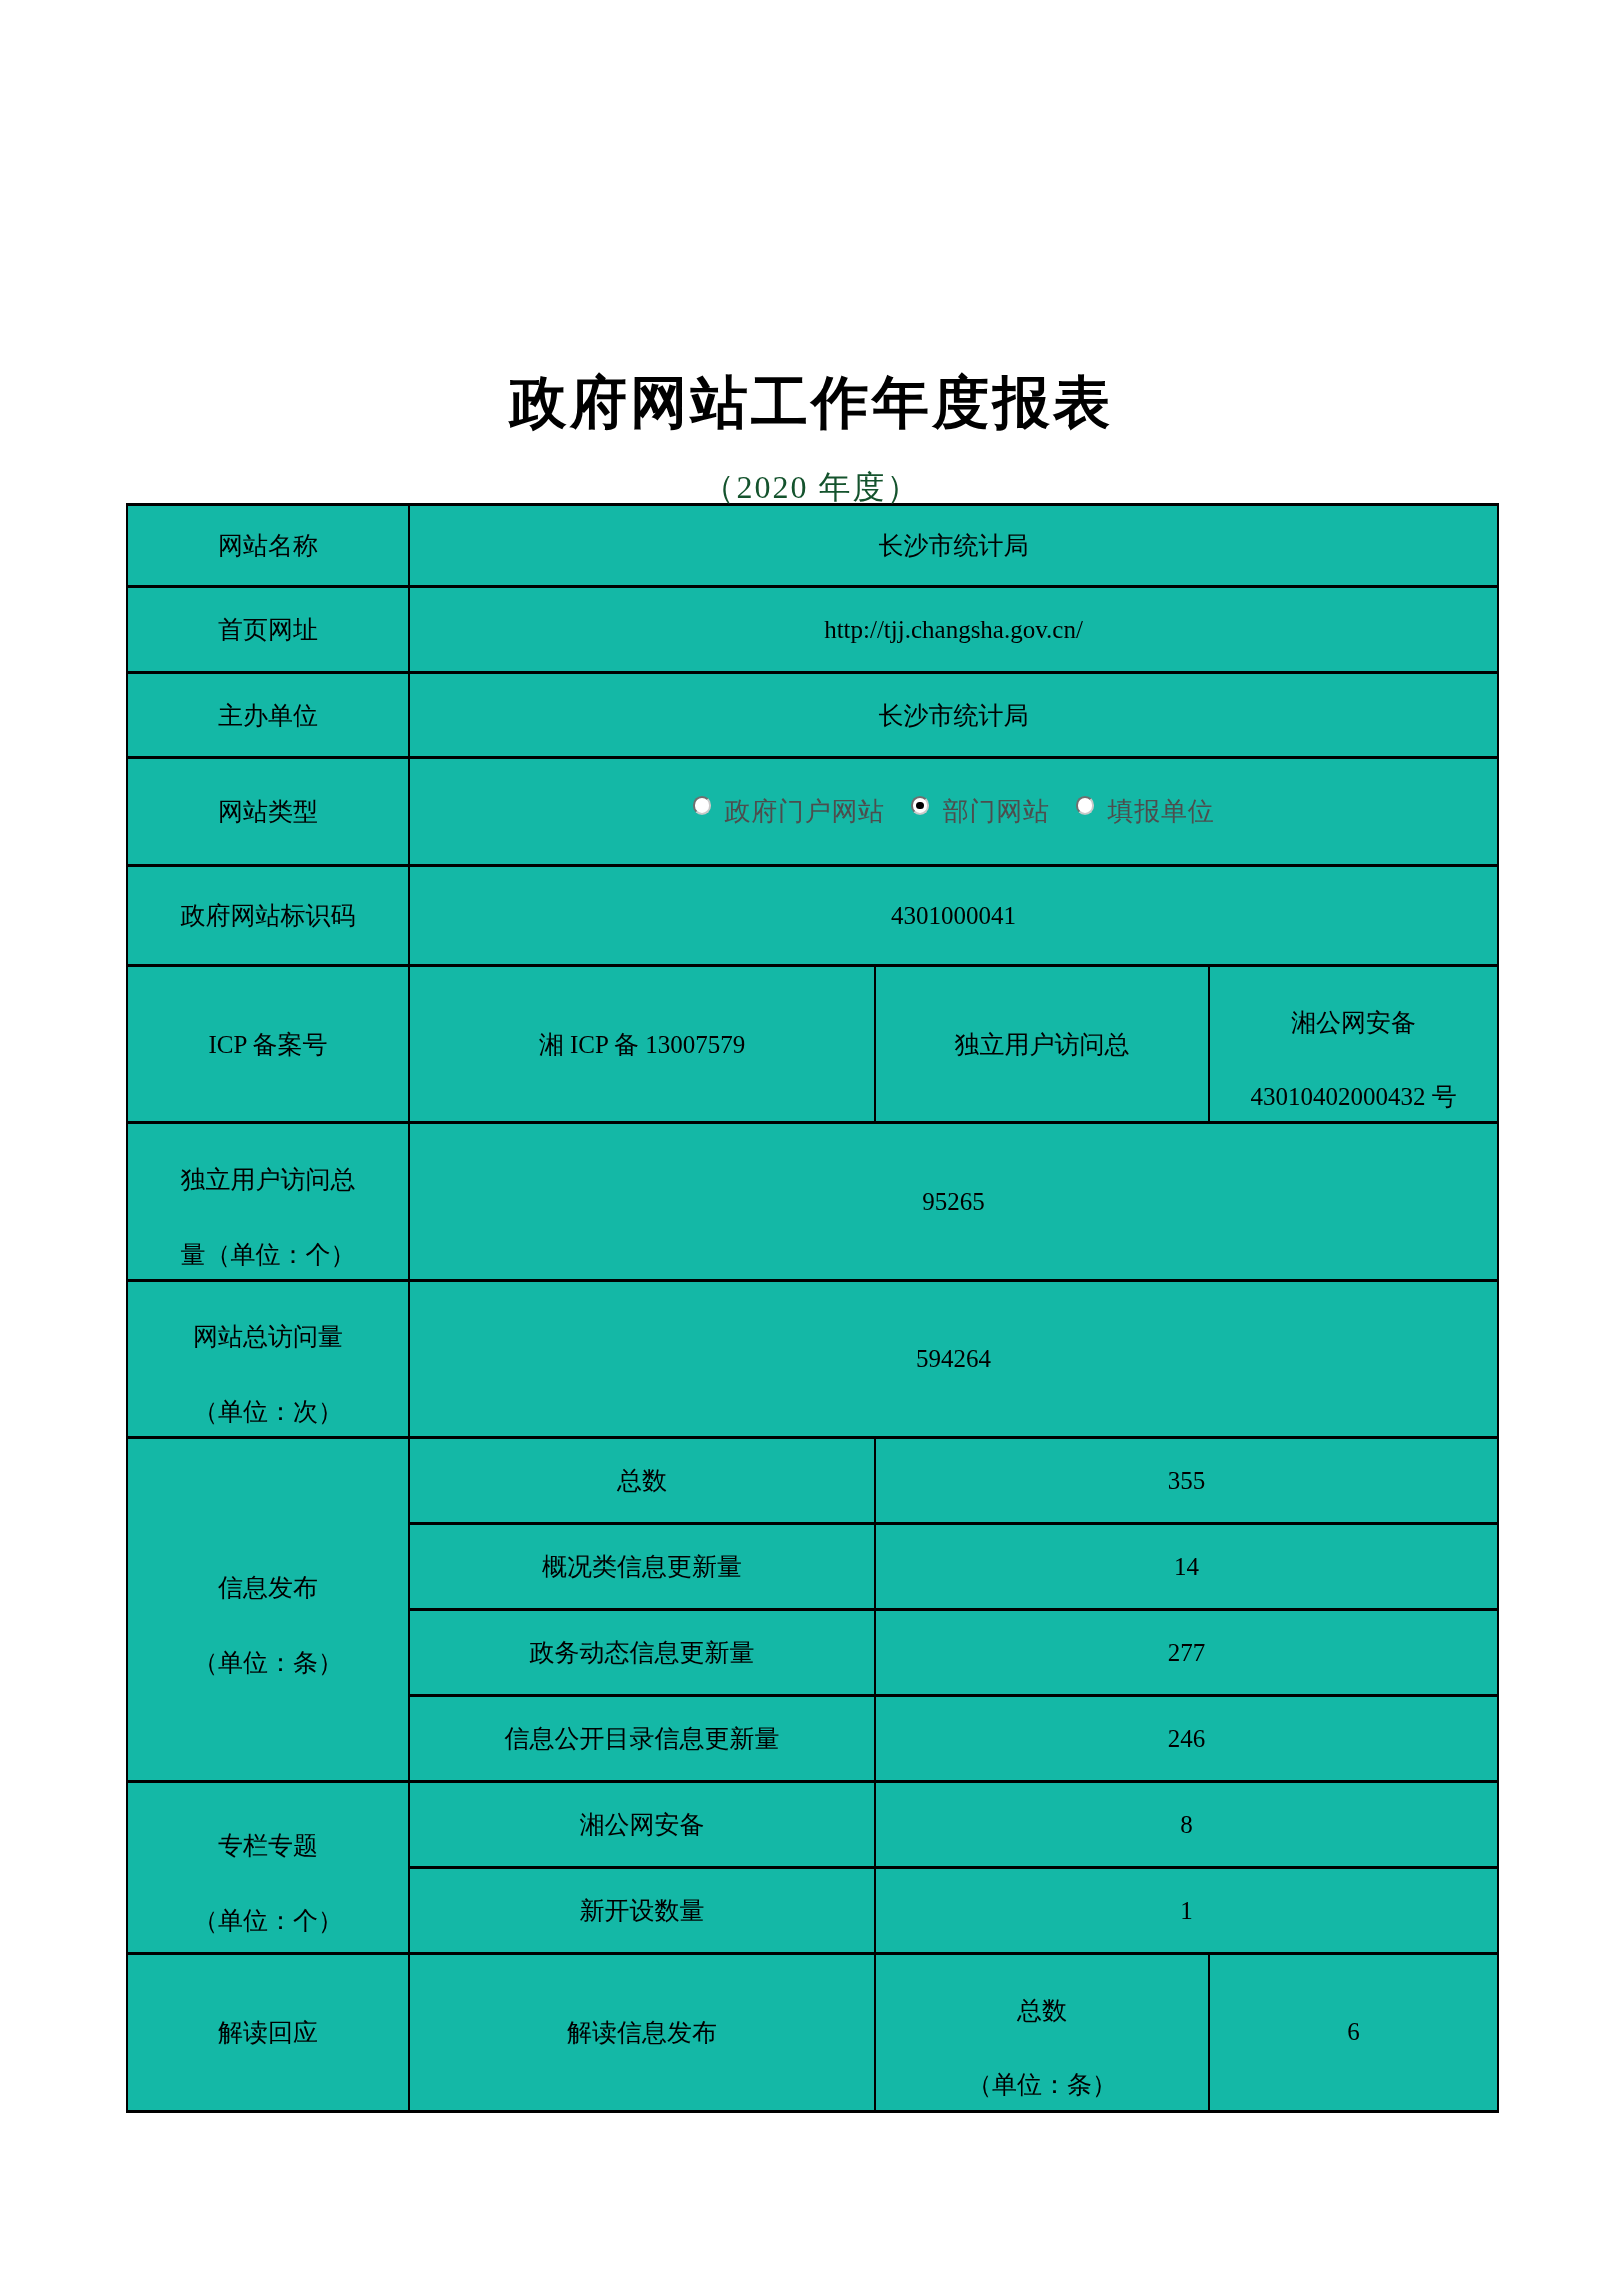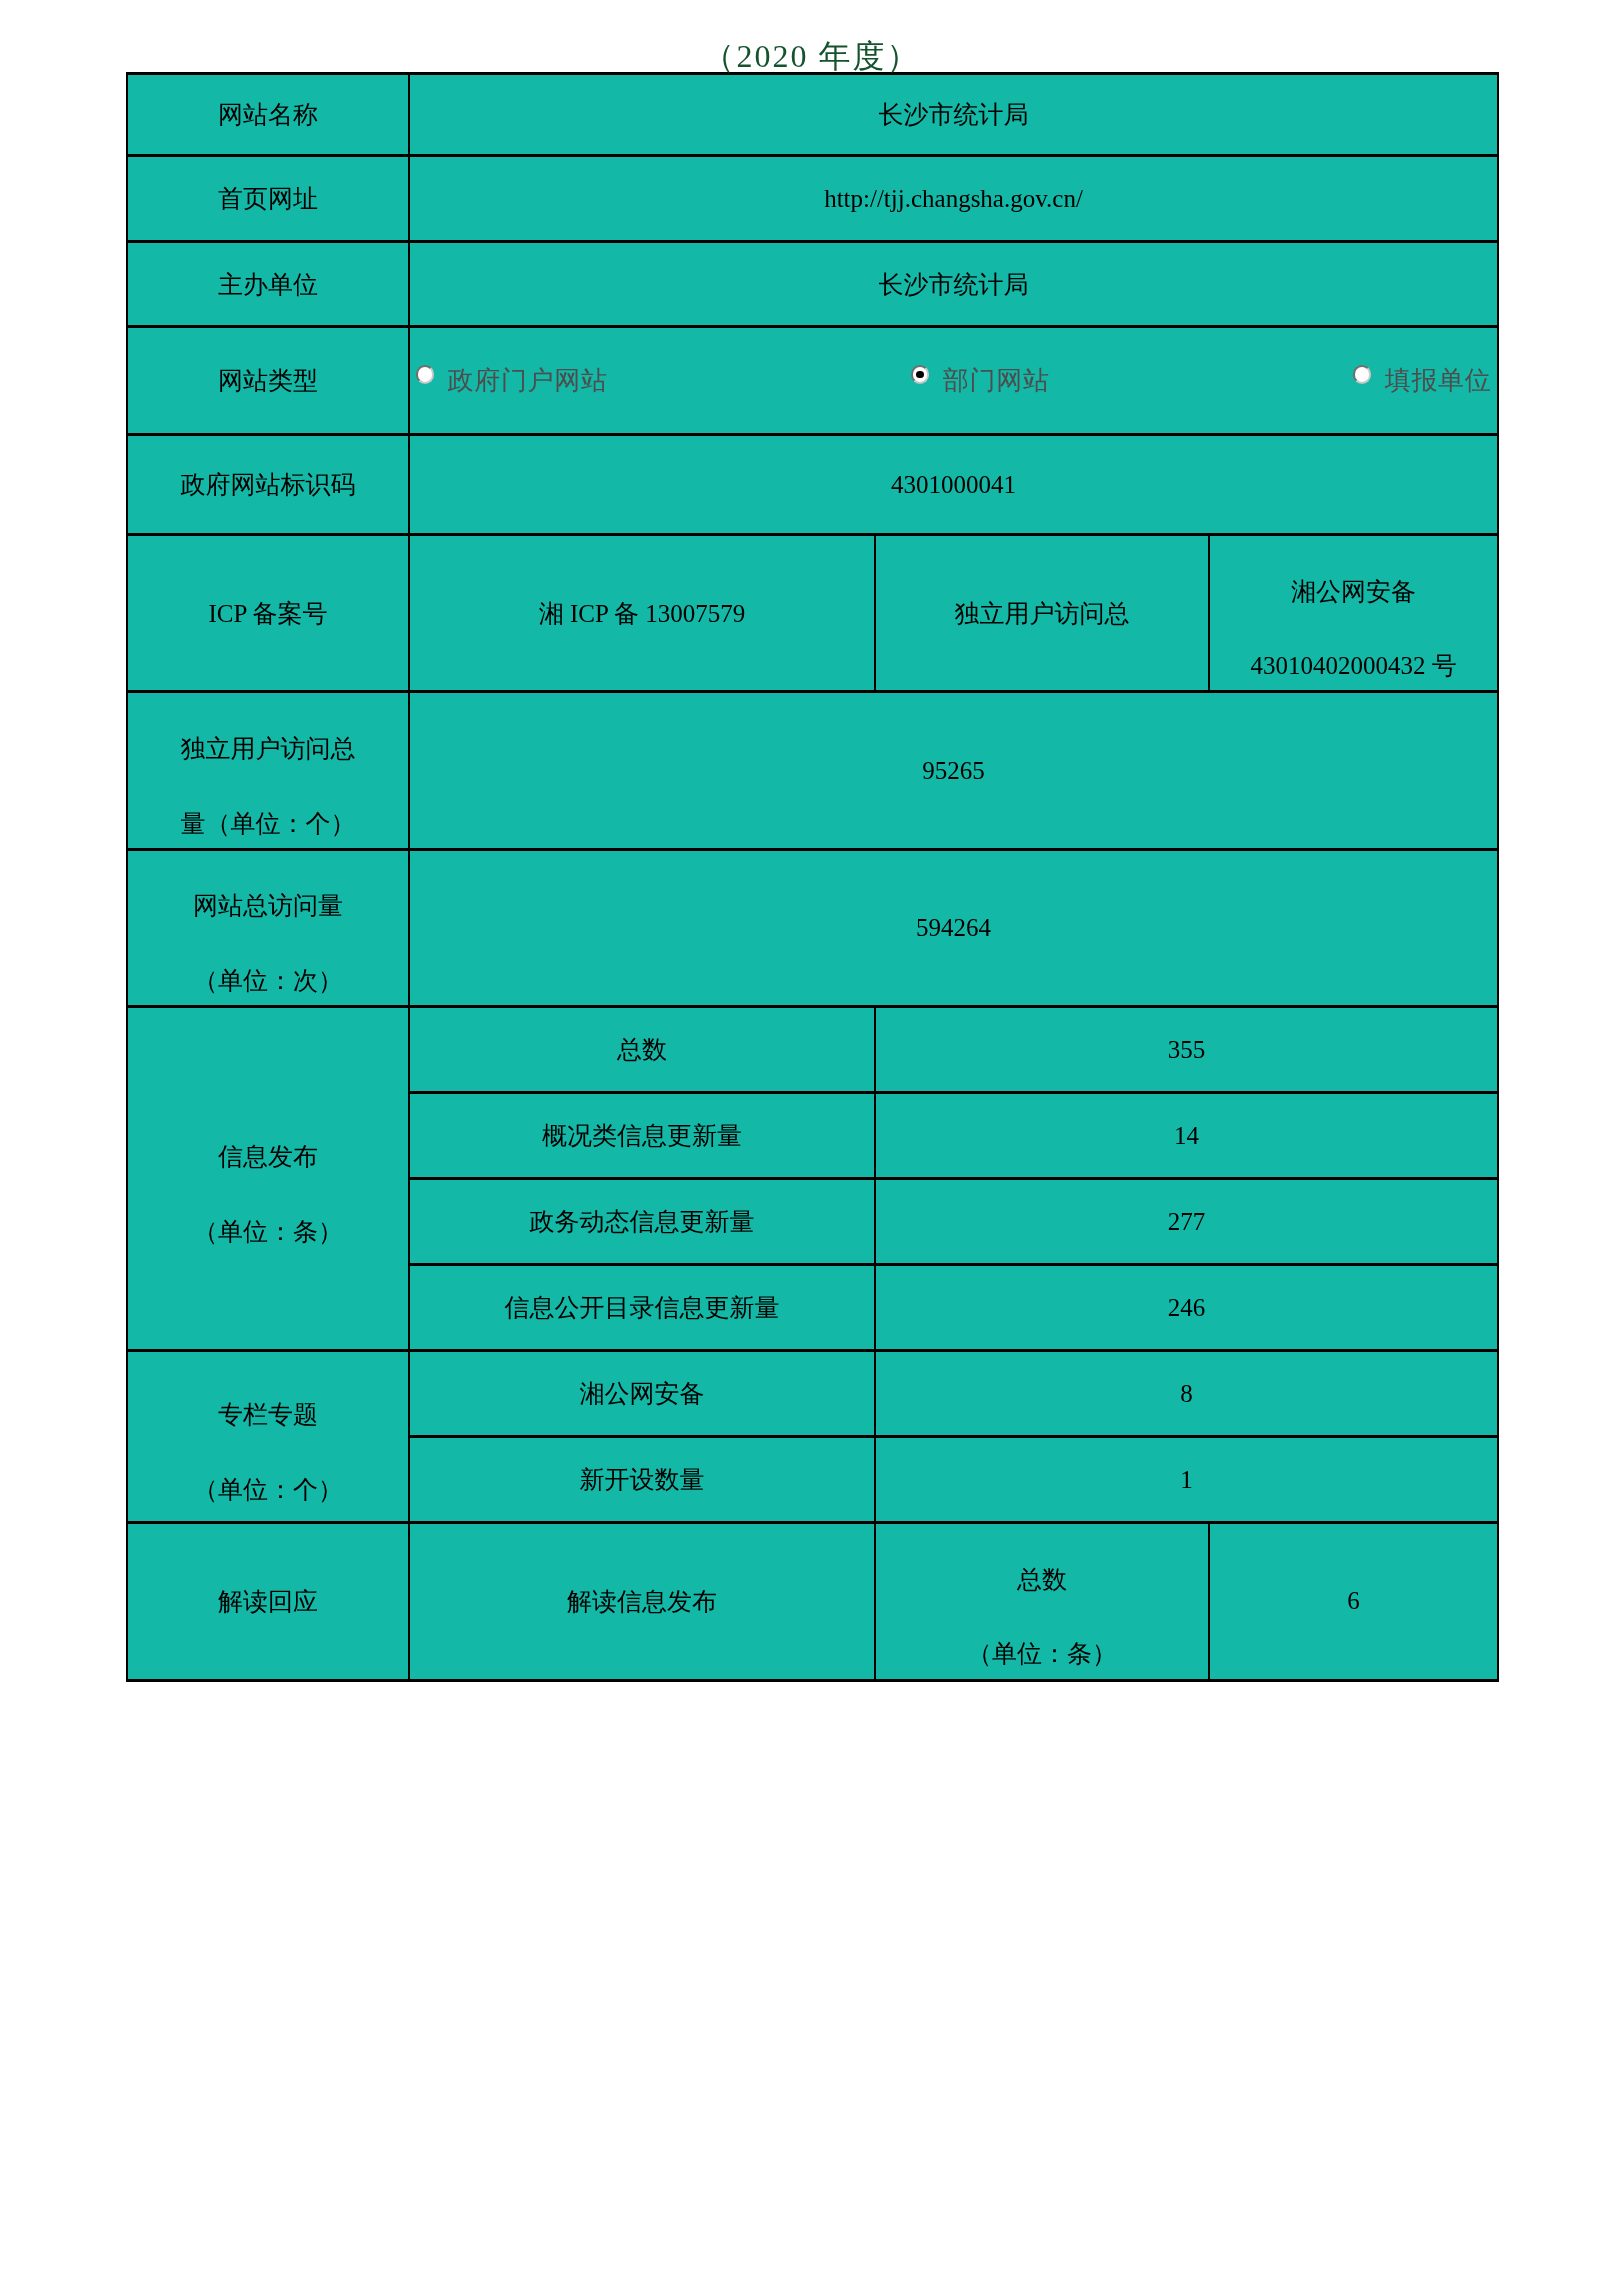--- a/index.html
+++ b/index.html
@@ -66,22 +66,23 @@
   tr.h136 { height: 93px; }
   tr.h146 { height: 100px; }
   tr.h158 { height: 108px; }
   tr.h162 { height: 110px; }
 
   .radio-cell {
     font-family: "Liberation Sans", "DejaVu Sans", sans-serif;
   }
   .radio-group {
     display: flex;
-    justify-content: space-between;
+    justify-content: center;
     align-items: center;
+    gap: 26px;
   }
   .radio-option {
     display: flex;
     align-items: center;
     gap: 13.6px;
     cursor: default;
   }
   .radio-circle {
     display: inline-block;
     box-sizing: border-box;
@@ -110,20 +111,21 @@
     font-size: 26px;
     color: #4d4d4d;
     letter-spacing: 0.7px;
   }
 </style>
 </head>
 <body>
 
 <div class="page">
 
+  <div class="doc-title">政府网站工作年度报表</div>
 
   <div class="doc-subtitle">（2020 年度）</div>
 
 
   <table class="report-table">
     <colgroup>
       <col style="width:282px">
       <col style="width:466px">
       <col style="width:334px">
       <col style="width:289px">

